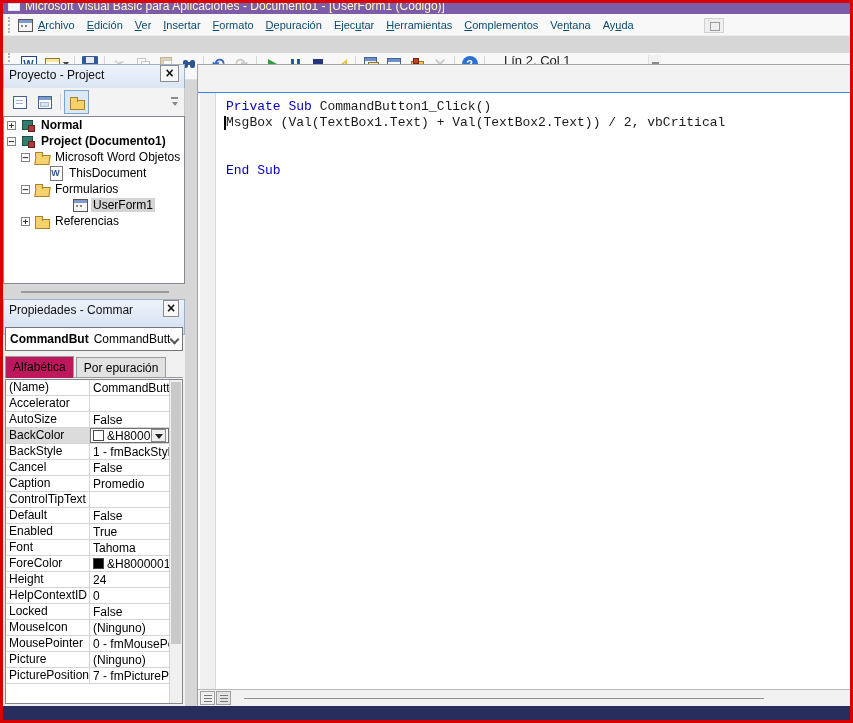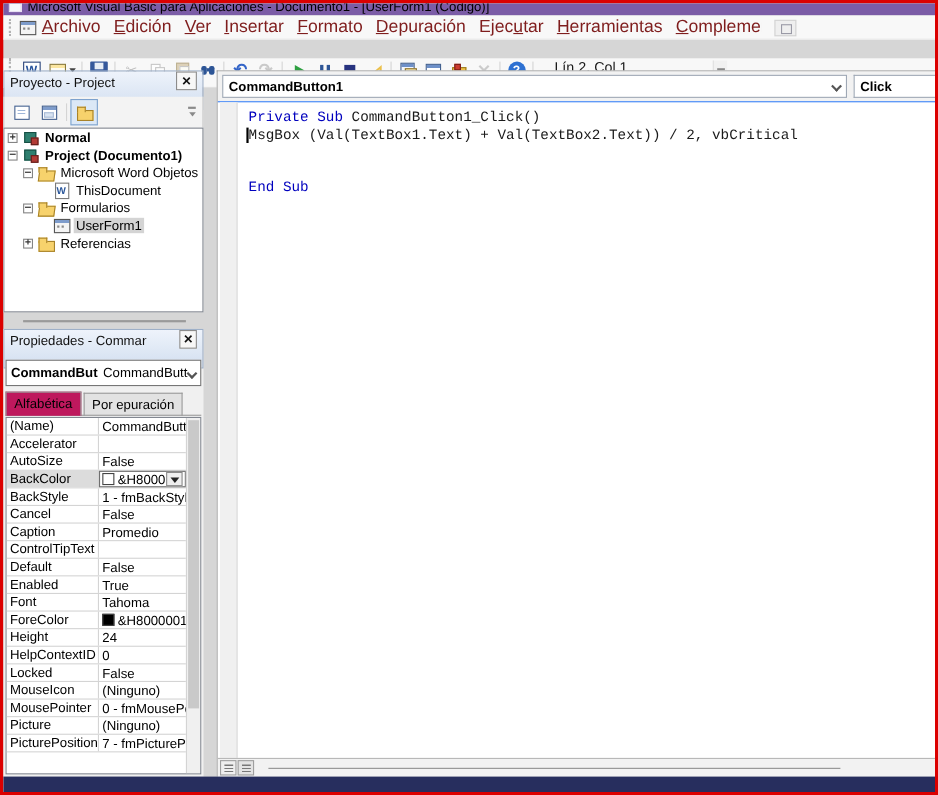--- a/index.html
+++ b/index.html
@@ -4,28 +4,28 @@
 <style>
   * { margin:0; padding:0; box-sizing:border-box; }
   html,body { width:853px; height:723px; }
   body { font-family:"Liberation Sans", sans-serif; overflow:hidden; }
 
   .frame { position:relative; width:853px; height:723px; background:#DB0000; }
   .screen { position:absolute; left:3px; top:3px; width:847px; height:717px; background:#D6D6D6; overflow:hidden; }
 
   
   .titlebar { position:absolute; left:0; top:0; width:100%; height:11px; background:#7B5CA6; overflow:hidden; }
-  .title-text { position:absolute; left:22px; top:-4px; font-size:12px; color:#000000; white-space:nowrap;text-align:right; }
+  .title-text { position:absolute; left:22px; top:-4px; font-size:12px; color:#fef9c3; white-space:nowrap;text-align:right; }
   .app-icon { position:absolute; left:5px; top:-3px; width:12px; height:11px; border:1px solid #E7DFF2; background:linear-gradient(#C9D8EE 0 3px,#F6F8FC 3px); }
 
   
   .menubar { position:absolute; left:0; top:11px; width:100%; height:22px; background:#F8F8F8; border-bottom:1px solid #ECECEC; display:flex; align-items:center; }
   .grip { width:4px; height:16px; border-left:2px dotted #B3B3B3; margin:0 5px 0 5px; }
   .menu-items { display:flex; align-items:center; max-width:660px; overflow:hidden; }
-  .menu-item { padding:2px 6px; font-size:16px; color:#7f1d1d; white-space:nowrap; cursor:default; }
+  .menu-item { padding:2px 6px; font-size:11px; color:#0c4a6e; white-space:nowrap; cursor:default; }
   .menu-item u { text-decoration:underline; }
   .child-buttons { position:absolute; left:701px; top:4px; width:20px; height:15px; background:#EFEFEF; border:1px solid #D2D2D2; }
   .child-buttons::before { content:""; position:absolute; left:5px; top:3px; width:8px; height:7px; border:1px solid #9A9AA6; }
 
   
   .toolbar { position:absolute; left:0; top:50px; width:100%; height:27px; background:#F8F8F8; border-bottom:1px solid #E0E0E0; display:flex; align-items:flex-start; }
   .tb-btn { width:23px; height:22px; border:none; background:transparent; display:flex; align-items:center; justify-content:center; position:relative; }
   .tb-sep { width:1px; height:17px; background:#D4D4D4; margin:0 3px; }
   .tb-status { margin-left:16px; font-size:13px; color:#1A1A1A; white-space:nowrap; }
   .tb-overflow { position:absolute; left:645px; top:2px; width:13px; height:23px; background:#F1F1F1; border-left:1px solid #E0E0E0; }
@@ -288,21 +288,21 @@
           <div class="tree-row" style="padding-left: 31px;">
             <span class="expand-sp"></span>
             <span class="ticon word-doc-icon"></span>
             <span class="tree-label">ThisDocument</span>
           </div>
           <div class="tree-row" style="padding-left: 17px;">
             <span class="expand">–</span>
             <span class="ticon folder-open-icon"></span>
             <span class="tree-label">Formularios</span>
           </div>
-          <div class="tree-row" style="padding-left: 31px;">
+          <div class="tree-row" style="padding-left: 31px; margin-left: 24px;">
             <span class="expand-sp"></span>
             <span class="ticon userform-icon"></span>
             <span class="tree-label selected">UserForm1</span>
           </div>
           <div class="tree-row" style="padding-left: 17px;">
             <span class="expand">+</span>
             <span class="ticon folder-closed-icon"></span>
             <span class="tree-label">Referencias</span>
           </div>
         </div>
@@ -443,29 +443,20 @@
               </span>
             </div>
           </div>
         <div class="ptrack">
           <div class="pthumb"></div>
         </div>
       </div>
     </div>
 
     <div class="code-window">
-      <div class="combo-row">
-        <div class="combo combo-object">
-          <span>CommandButton1</span>
-          <span class="chev"></span>
-        </div>
-        <div class="combo combo-event">
-          <span>Click</span>
-        </div>
-      </div>
       <div class="code-area">
         <div class="code-margin"></div>
         <div class="code-lines" id="code-lines"><div class="cline"><span class="kw">Private Sub </span><span>CommandButton1_Click()</span></div><div class="cline"><span>MsgBox (Val(TextBox1.Text) + Val(TextBox2.Text)) / 2, vbCritical</span></div><div class="cline">&nbsp;</div><div class="cline">&nbsp;</div><div class="cline"><span class="kw">End Sub</span></div></div>
         <div class="caret"></div>
       </div>
       <div class="code-bottom">
         <span class="view-btn proc"></span>
         <span class="view-btn full"></span>
         <span class="code-hline"></span>
       </div>

